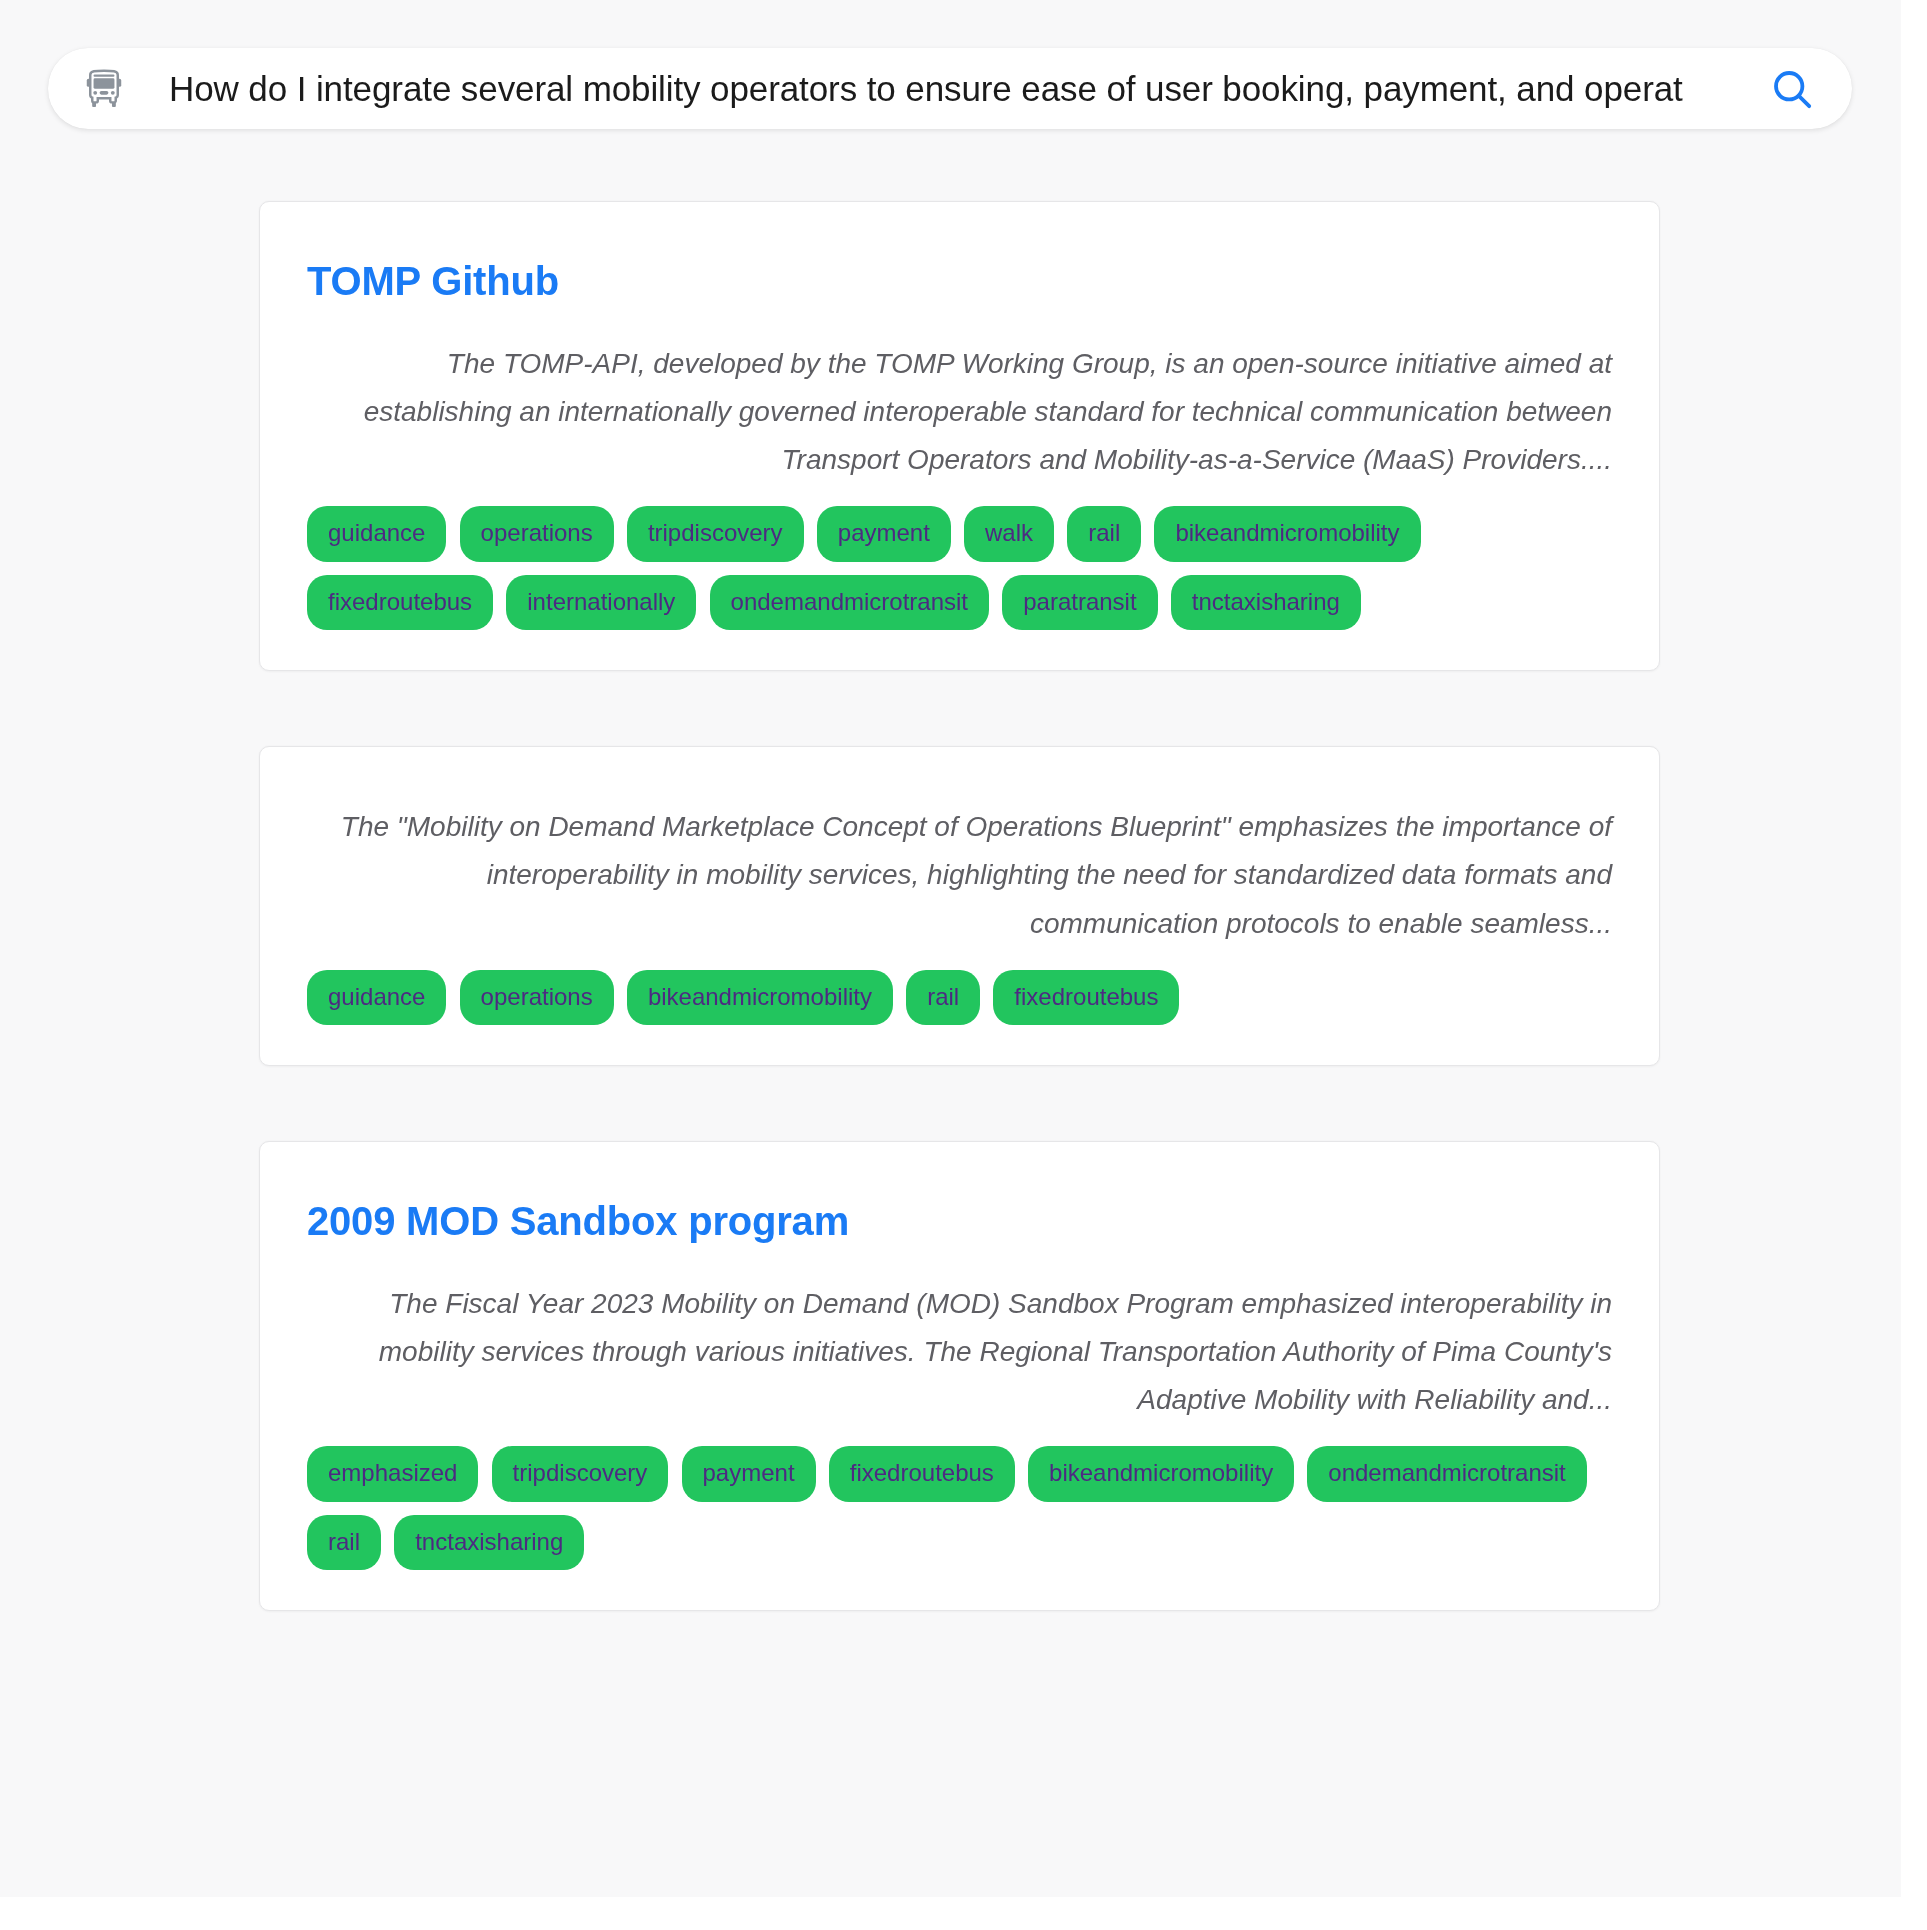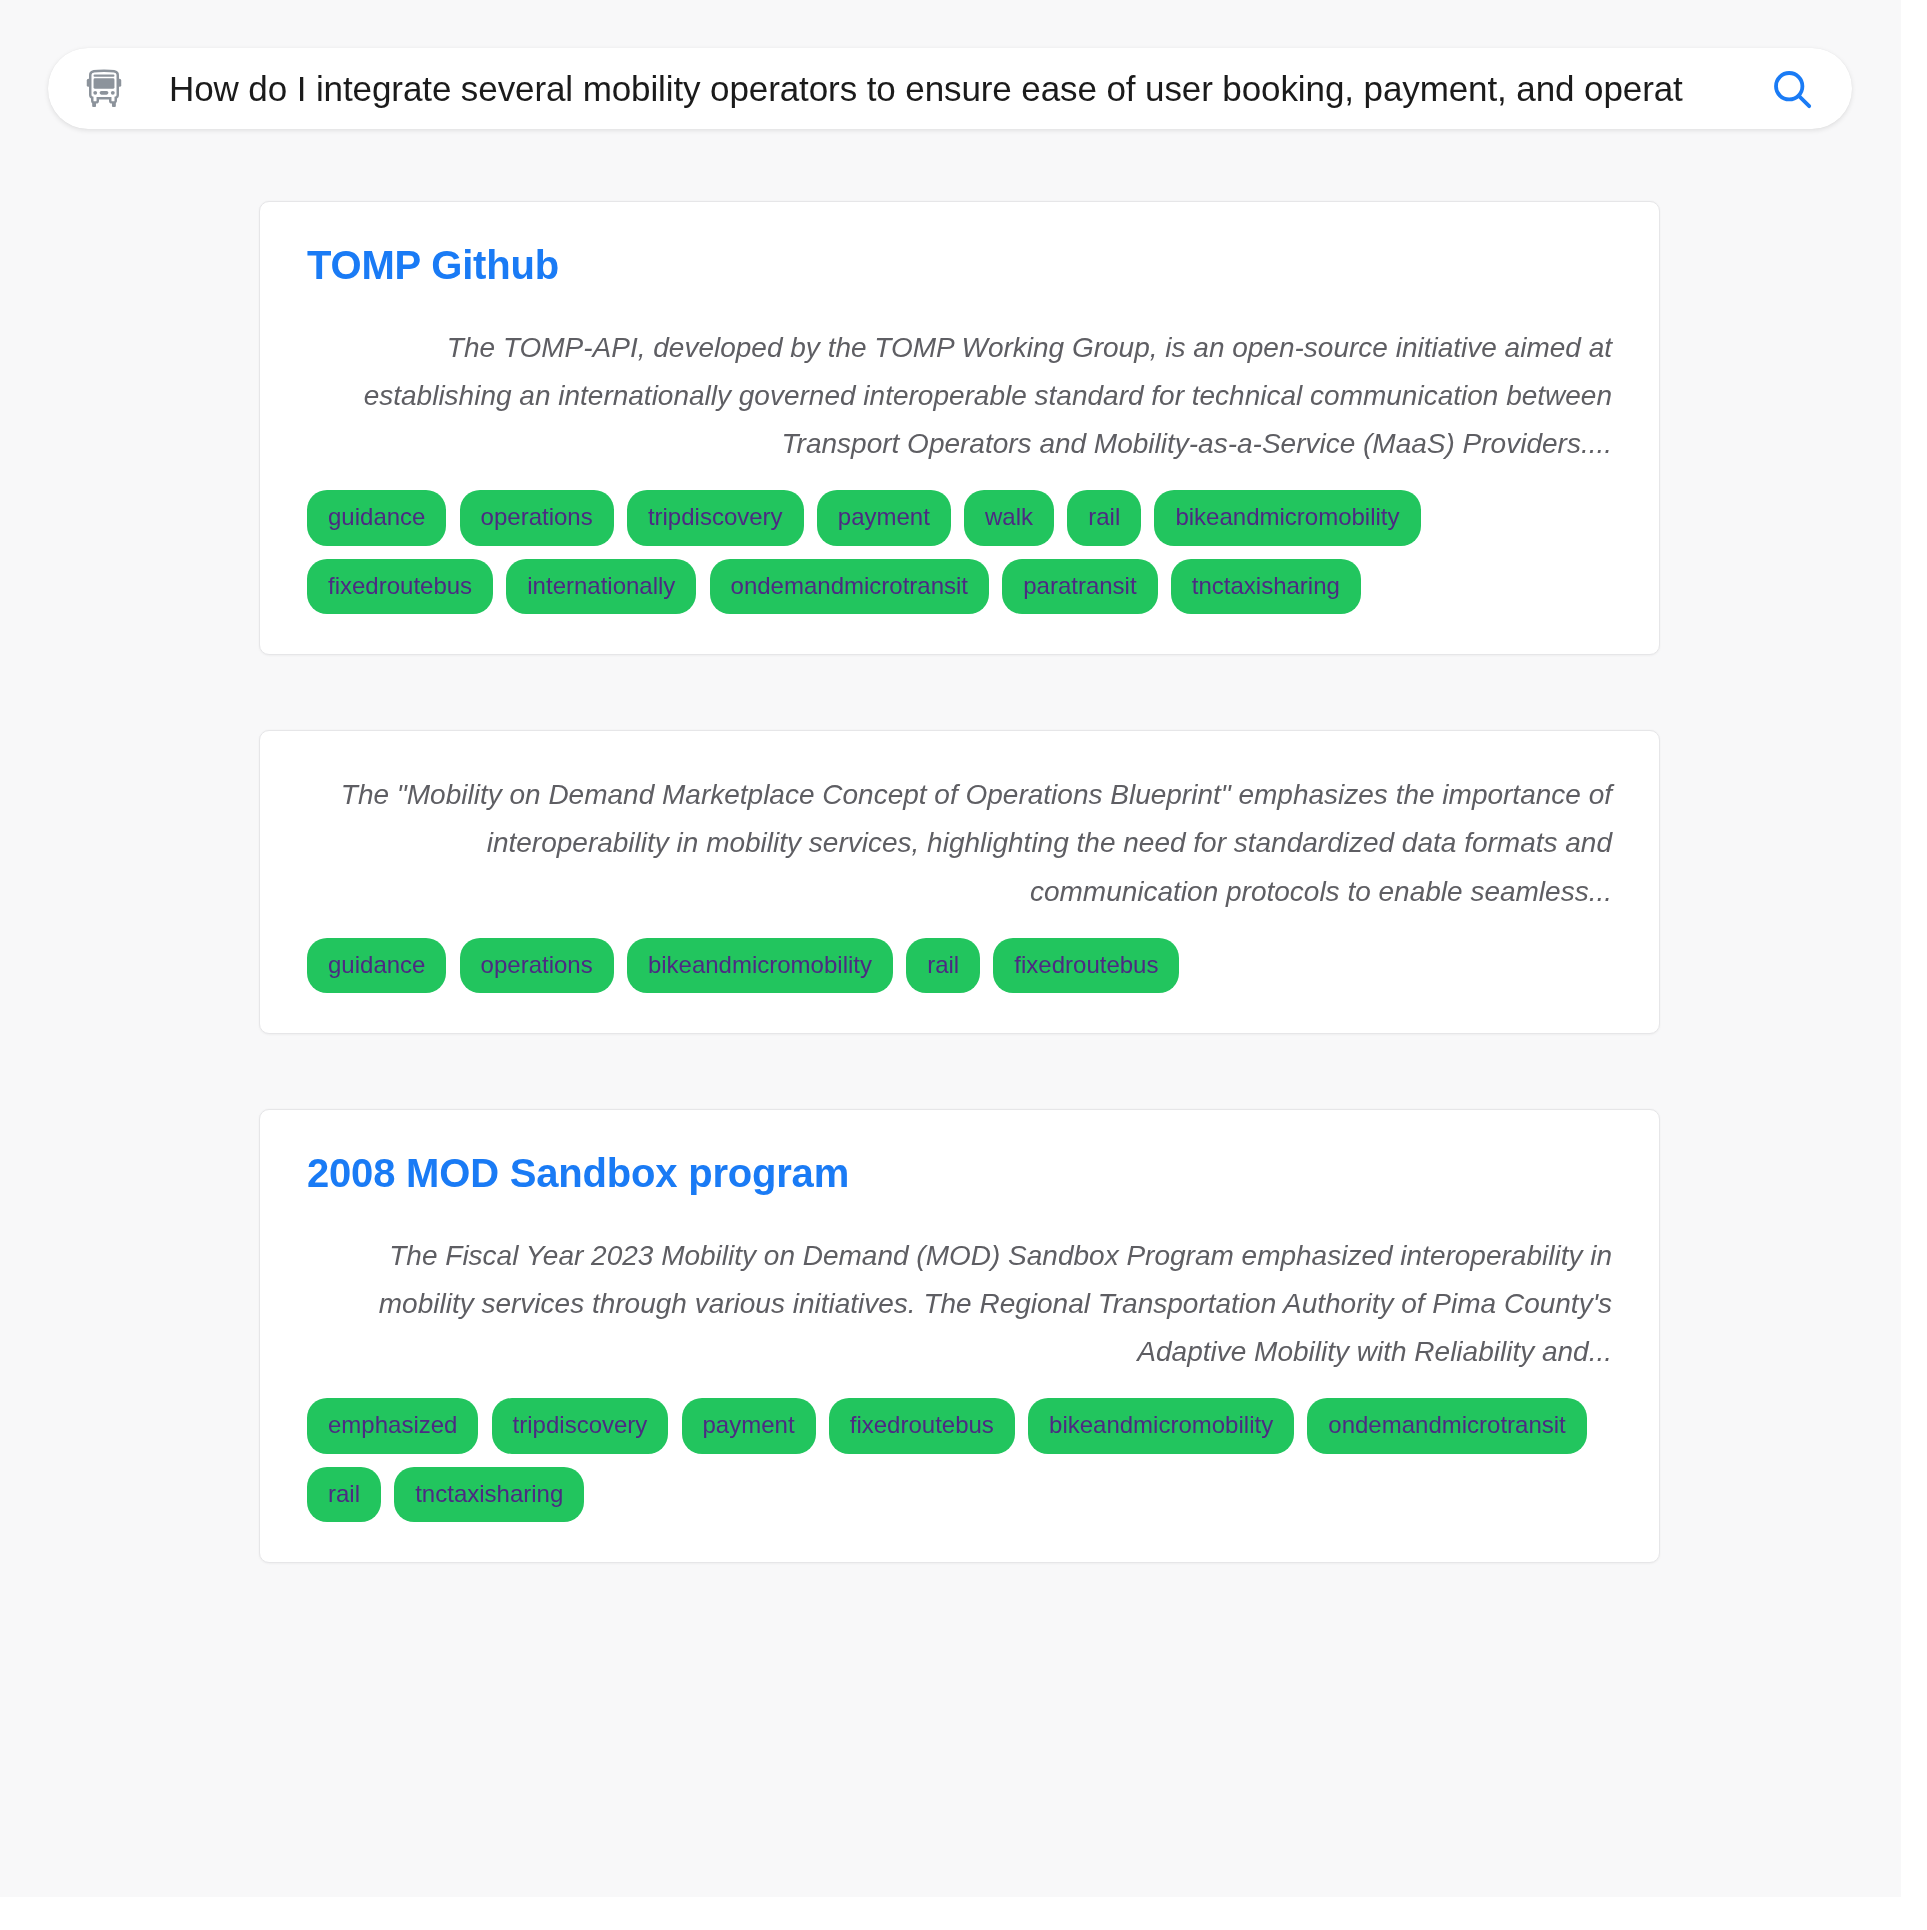--- a/index.html
+++ b/index.html
@@ -88,21 +88,21 @@
     top: 201px;
     width: 1401px;
   }
 
   .result-card {
     background: #ffffff;
     border: 0.8px solid #e6e6e8;
     border-radius: 10px;
     box-shadow: 0 0.8px 2.3px rgba(0,0,0,0.045);
     box-sizing: border-box;
-    padding: 40px 47px 40px 47px;
+    padding: 56px 47px 40px 47px;
     margin-bottom: 75px;
   }
 
   .result-title {
     display: block;
     font-size: 40px;
     font-weight: bold;
     color: #1a7bf5;
     text-decoration: none;
     letter-spacing: -0.2px;
@@ -194,21 +194,21 @@
       <div class="tag-list">
         <span class="tag">guidance</span>
         <span class="tag">operations</span>
         <span class="tag">bikeandmicromobility</span>
         <span class="tag">rail</span>
         <span class="tag">fixedroutebus</span>
       </div>
     </div>
 
     <div class="result-card">
-      <a class="result-title" href="#">2008 MOD Sandbox program</a>
+      <a class="result-title" href="#">2009 MOD Sandbox program</a>
       <p class="result-snippet">The Fiscal Year 2023 Mobility on Demand (MOD) Sandbox Program emphasized interoperability in mobility services through various initiatives. The Regional Transportation Authority of Pima County's Adaptive Mobility with Reliability and...</p>
       <div class="tag-list">
         <span class="tag">emphasized</span>
         <span class="tag">tripdiscovery</span>
         <span class="tag">payment</span>
         <span class="tag">fixedroutebus</span>
         <span class="tag">bikeandmicromobility</span>
         <span class="tag">ondemandmicrotransit</span>
         <span class="tag">rail</span>
         <span class="tag">tnctaxisharing</span>

